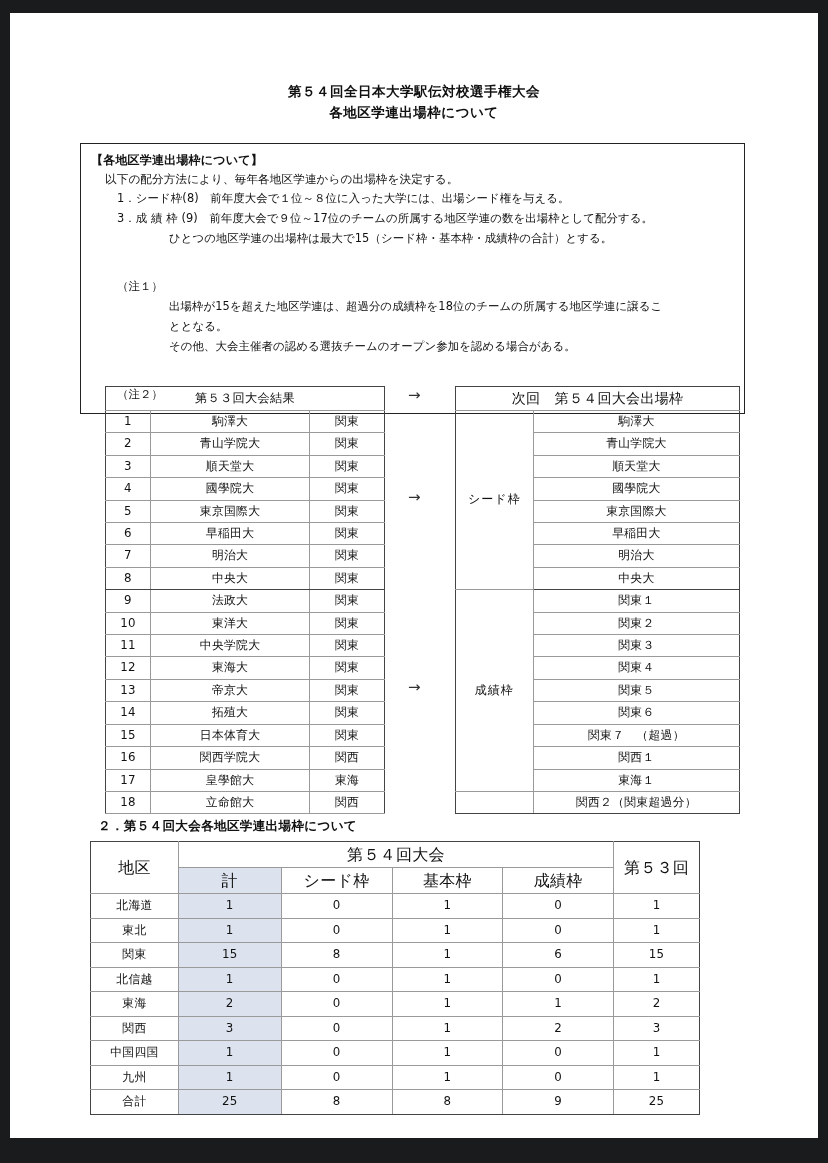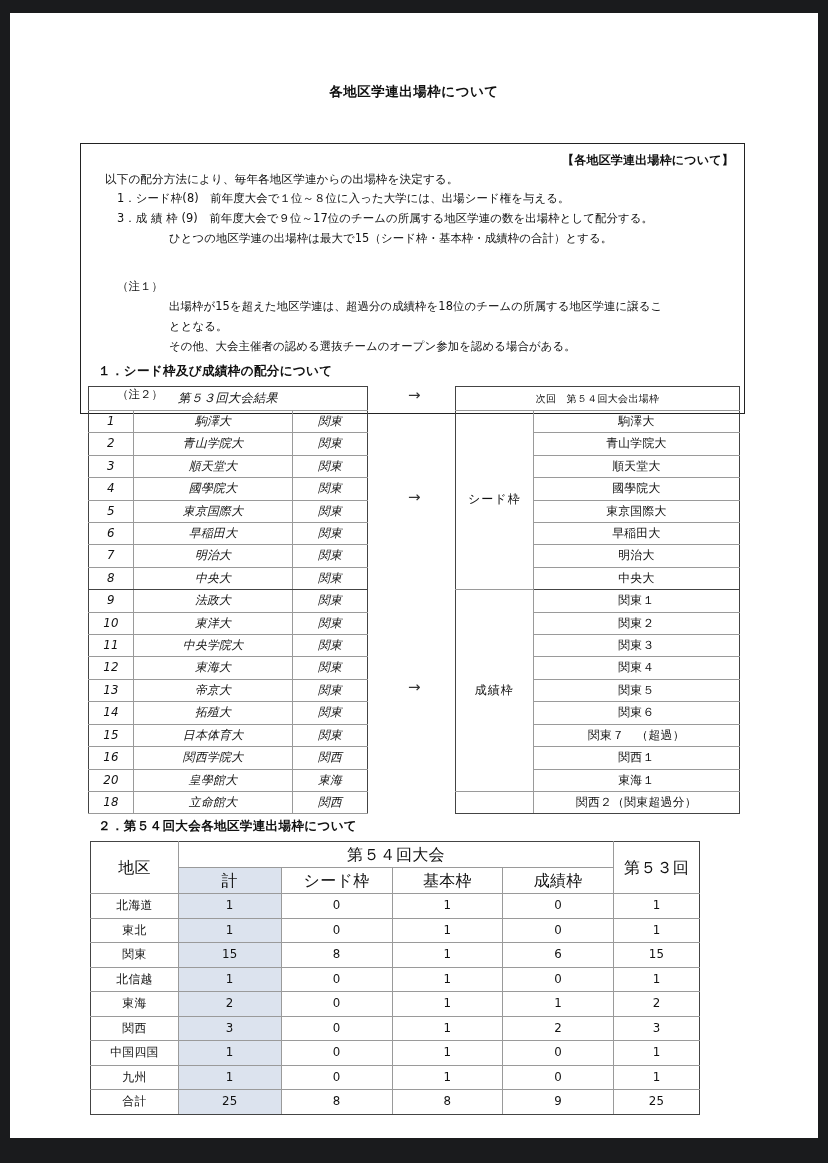--- a/index.html
+++ b/index.html
@@ -27,21 +27,21 @@
   
   .notice-box {
     position: absolute; left: 70px; top: 130px;
     width: 665px;
     border: 1.2px solid #222;
     padding: 7px 10px 9px 10px;
     background: #fff;
   }
   .notice-head {
     font-size: 12px; font-weight: bold; color: #111;
-    line-height: 19px; letter-spacing: 0.2px; text-align: right;
+    line-height: 19px; letter-spacing: 0.2px;
   }
   .notice-lead {
     font-size: 11.6px; color: #111; line-height: 19px;
     padding-left: 14px; letter-spacing: 0.1px;
   }
   .notice-item {
     font-size: 11.4px; color: #111; line-height: 19.5px;
     padding-left: 26px; letter-spacing: 0.1px;
     display: flex;
   }
@@ -72,38 +72,37 @@
     font-weight: normal;
     color: #111;
     text-align: center;
     font-size: 11.8px;
     padding: 0;
     letter-spacing: 0.3px;
   }
 
   
   #tbl-left {
-    position: absolute; left: 78px; top: 373px;
+    position: absolute; left: 95px; top: 373px;
     width: 280px;
-    font-style: italic;
   }
   #tbl-left td { height: 21.4px; line-height: 21.4px; }
   #tbl-left .hdr { font-size: 12.2px; height: 23px; line-height: 23px; }
   #tbl-left .c-rank { width: 45px; }
   #tbl-left .c-name { width: 160px; }
   #tbl-left .c-reg  { width: 75px; }
   #tbl-left tr.seed-end td { border-bottom: 1.6px solid #444; }
 
   
   #tbl-right {
     position: absolute; left: 445px; top: 373px;
     width: 285px;
   }
   #tbl-right td { height: 21.4px; line-height: 21.4px; }
-  #tbl-right .hdr { font-size: 10px; height: 23px; line-height: 23px; }
+  #tbl-right .hdr { font-size: 14px; height: 23px; line-height: 23px; }
   #tbl-right .c-cat { width: 78px; }
   #tbl-right .c-team { width: 207px; }
   #tbl-right .catcell { font-size: 12px; letter-spacing: 1px; }
   #tbl-right tr.seed-end td { border-bottom: 1.6px solid #444; }
 
   
   .arrow {
     position: absolute;
     color: #333; font-size: 15px; line-height: 1;
     font-family: "DejaVu Sans", sans-serif;
@@ -150,20 +149,21 @@
     opacity: .92;
     white-space: nowrap;
   }
 </style>
 </head>
 <body>
 
 <div id="page">
 
   <div class="title-block">
+    <div class="title-line">第５４回全日本大学駅伝対校選手権大会</div>
     <div class="title-line">各地区学連出場枠について</div>
   </div>
 
   <div class="notice-box">
     <div class="notice-head">【各地区学連出場枠について】</div>
     <div class="notice-lead">以下の配分方法により、毎年各地区学連からの出場枠を決定する。</div>
 
     <div class="notice-item">
       <span class="num">1．シード枠(8)</span>
       <span class="txt">　前年度大会で１位～８位に入った大学には、出場シード権を与える。</span>
@@ -182,21 +182,20 @@
     </div>
     <div class="note-line note-cont">
       <span>ととなる。</span>
     </div>
     <div class="note-line">
       <span class="tag">（注２）</span>
       <span class="body">その他、大会主催者の認める選抜チームのオープン参加を認める場合がある。</span>
     </div>
   </div>
 
-  <div class="sec-head" id="sec1-head">１．シード枠及び成績枠の配分について</div>
 
   <table id="tbl-left">
     <tbody id="left-body">
         <tr class="frame-top">
           <td class="hdr frame-l frame-r" colspan="3">第５３回大会結果</td>
         </tr>
         <tr>
           <td class="c-rank frame-l">1</td>
           <td class="c-name">駒澤大</td>
           <td class="c-reg frame-r">関東</td>
@@ -270,21 +269,21 @@
           <td class="c-rank frame-l">15</td>
           <td class="c-name">日本体育大</td>
           <td class="c-reg frame-r">関東</td>
         </tr>
         <tr>
           <td class="c-rank frame-l">16</td>
           <td class="c-name">関西学院大</td>
           <td class="c-reg frame-r">関西</td>
         </tr>
         <tr>
-          <td class="c-rank frame-l">20</td>
+          <td class="c-rank frame-l">17</td>
           <td class="c-name">皇學館大</td>
           <td class="c-reg frame-r">東海</td>
         </tr>
         <tr>
           <td class="c-rank frame-l frame-bottom">18</td>
           <td class="c-name frame-bottom">立命館大</td>
           <td class="c-reg frame-r frame-bottom">関西</td>
         </tr>
       </tbody>
   </table>

